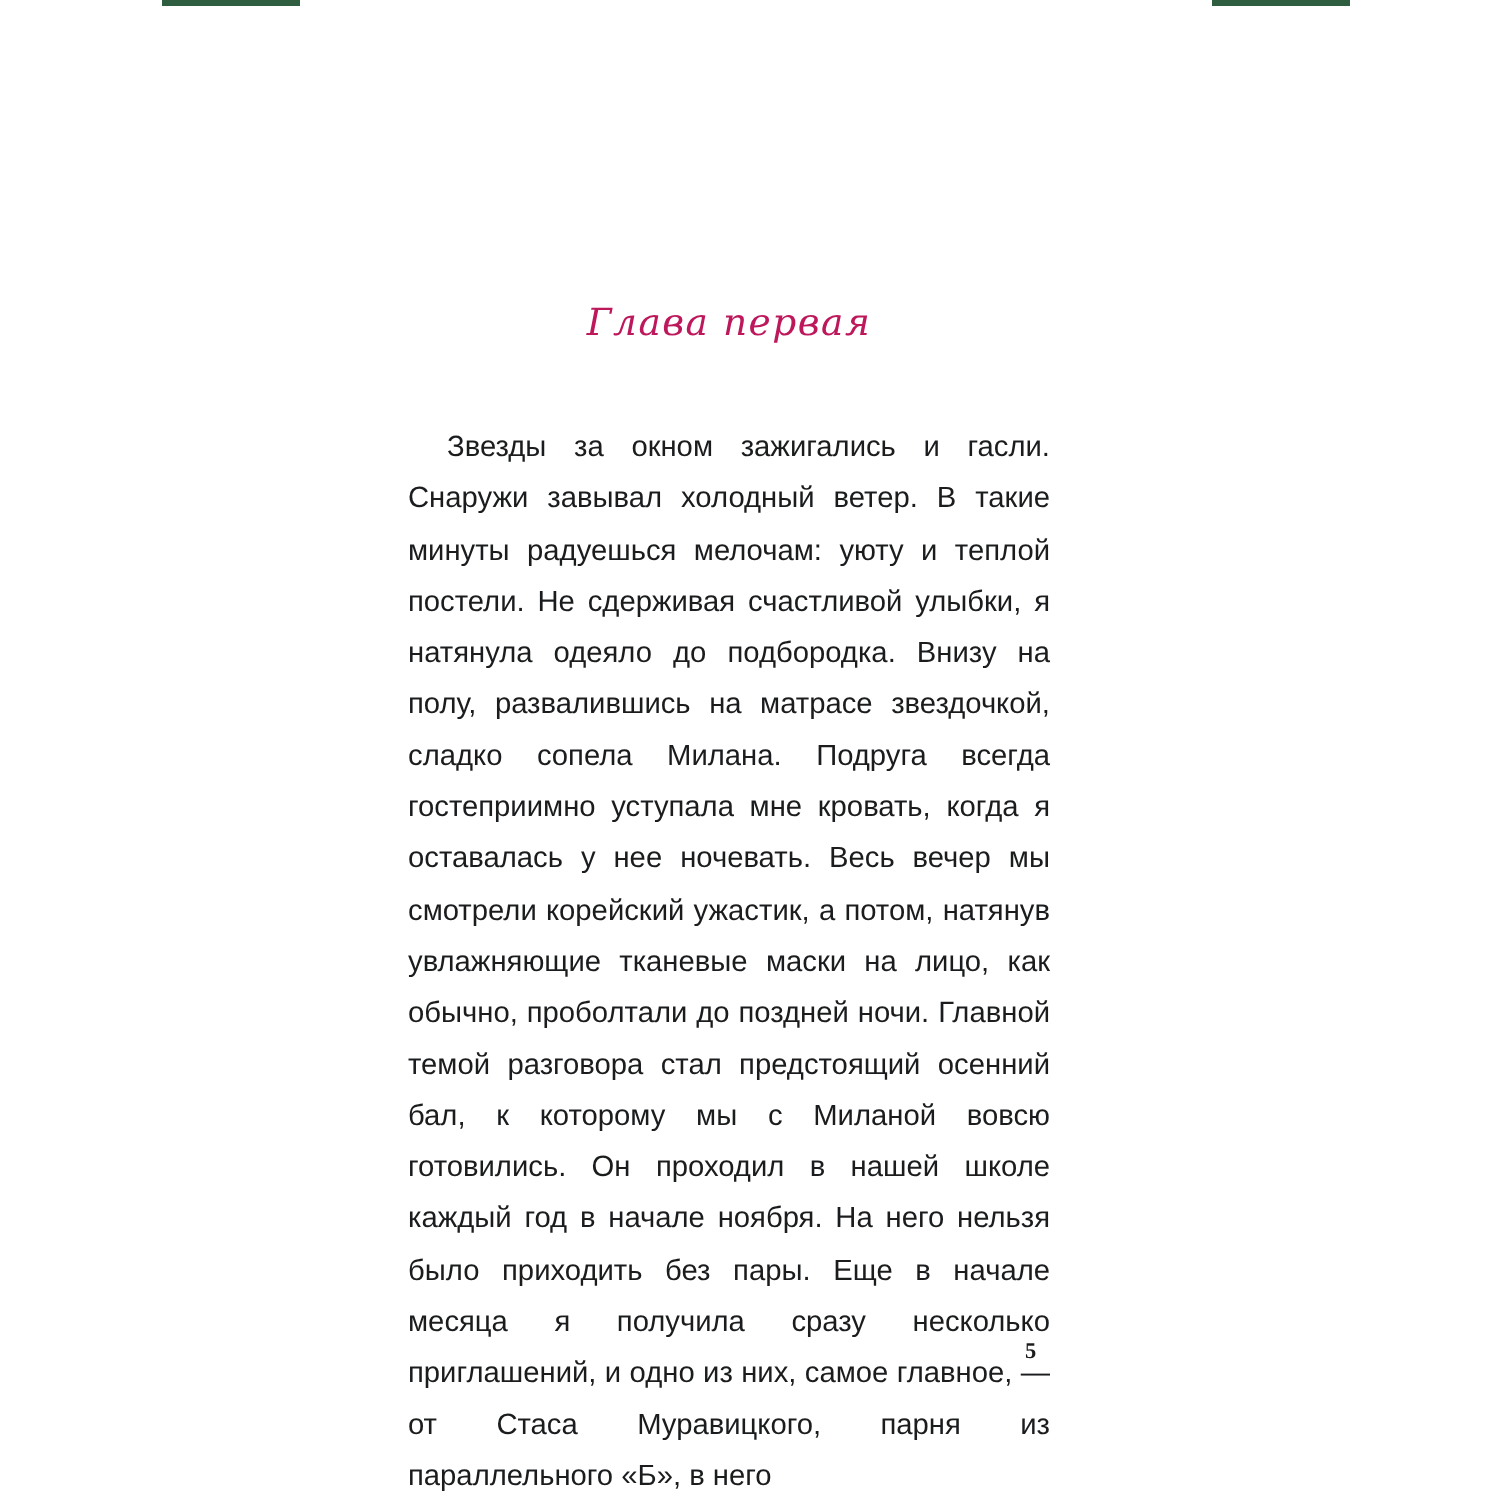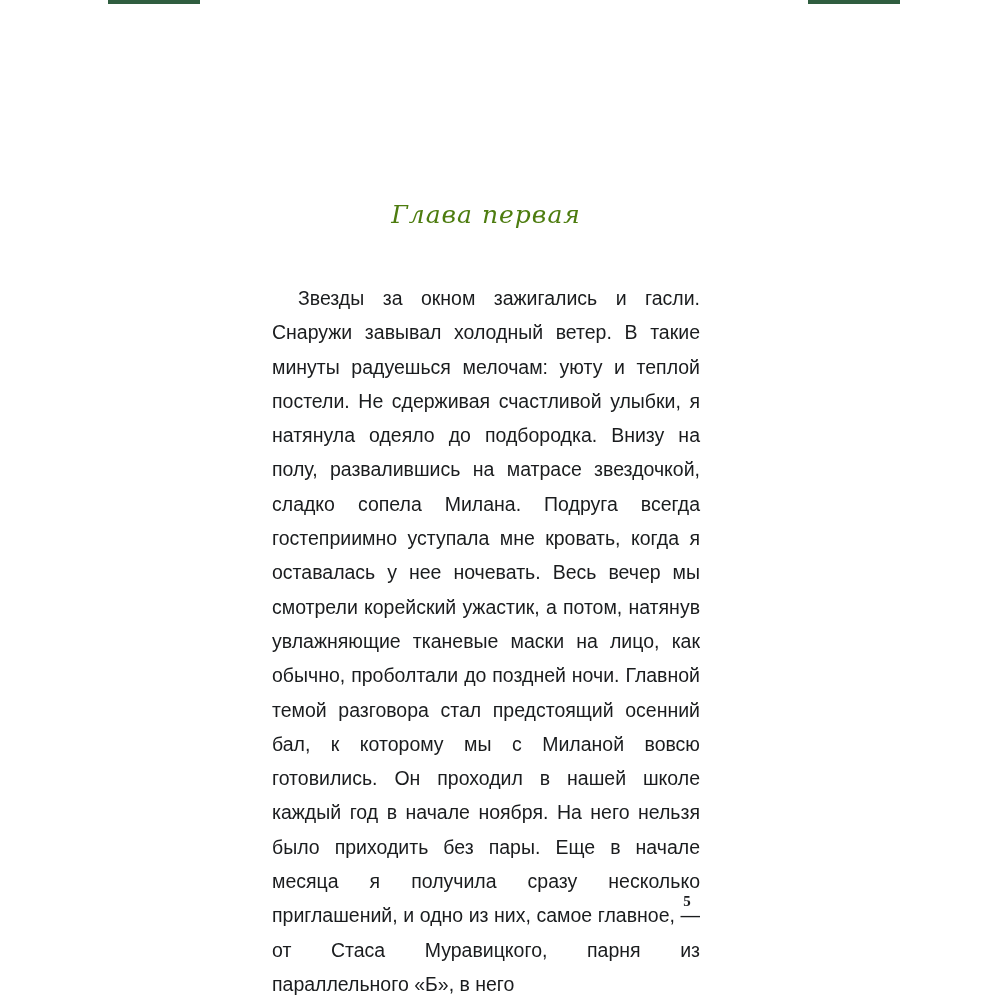--- a/index.html
+++ b/index.html
@@ -38,21 +38,21 @@
     position: absolute;
     left: 272px;
     top: 200px;
     width: 428px;
   }
   .chapter-title {
     font-family: "DejaVu Serif", serif;
     font-style: italic;
     font-size: 25px;
     letter-spacing: 1px;
-    color: #4d7c0f;
+    color: #be185d;
     text-align: center;
     margin: 0 0 52px 0;
     font-weight: 400;
   }
   .body-text {
     font-family: Liberation Sans, sans-serif;
     font-size: 19.5px;
     line-height: 34.3px;
     color: #1a1c1e;
     text-align: justify;

